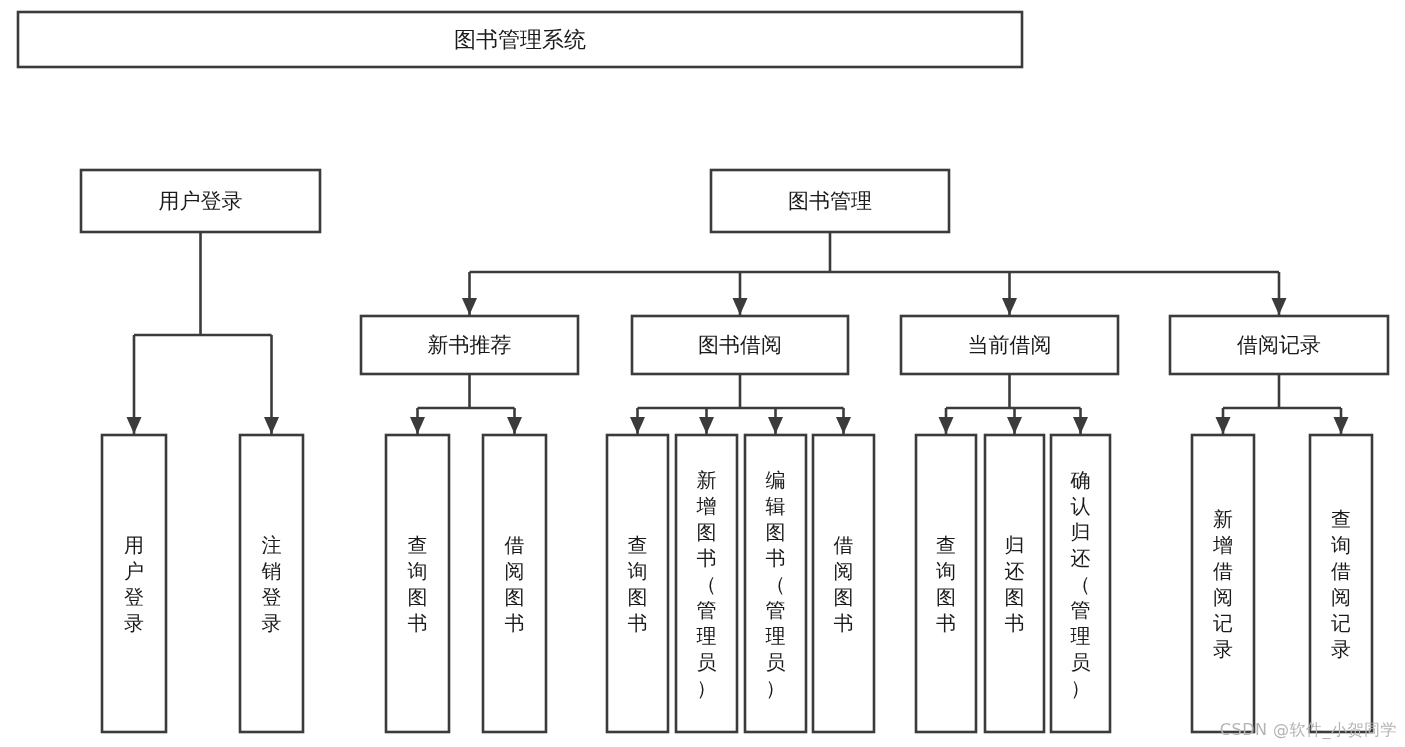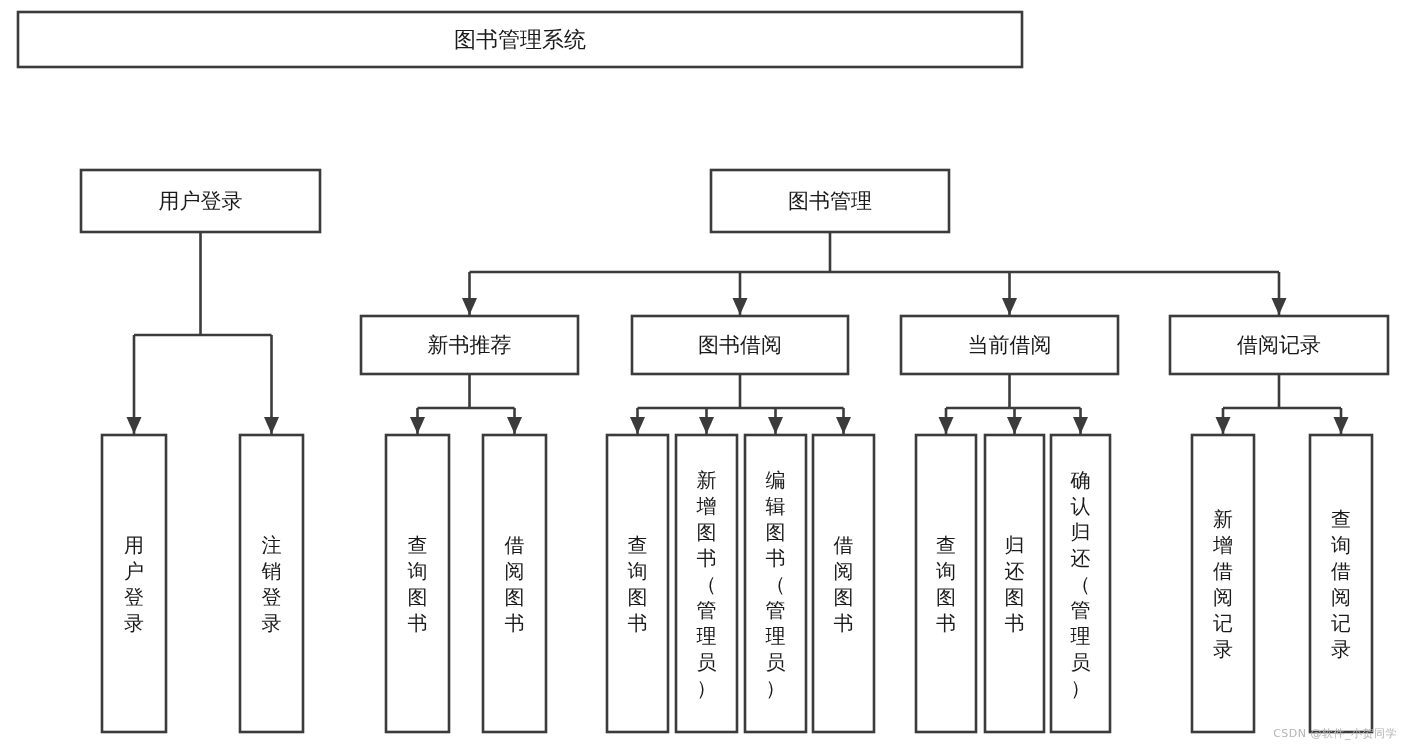--- a/index.html
+++ b/index.html
@@ -59,21 +59,21 @@
     font-size: 22px;
     fill: #1a1a1a;
     text-anchor: middle;
     dominant-baseline: middle;
   }
   #watermark {
     position: absolute;
     right: 8px;
     bottom: 6px;
     font-family: "DejaVu Sans", "Liberation Sans", sans-serif;
-    font-size: 11px;
+    font-size: 16px;
     color: #b4b4b4;
     white-space: nowrap;
     letter-spacing: 0.5px;
     margin-left: 44px;
   }
 </style>
 </head>
 <body>
 
 <div id="diagram-root">

